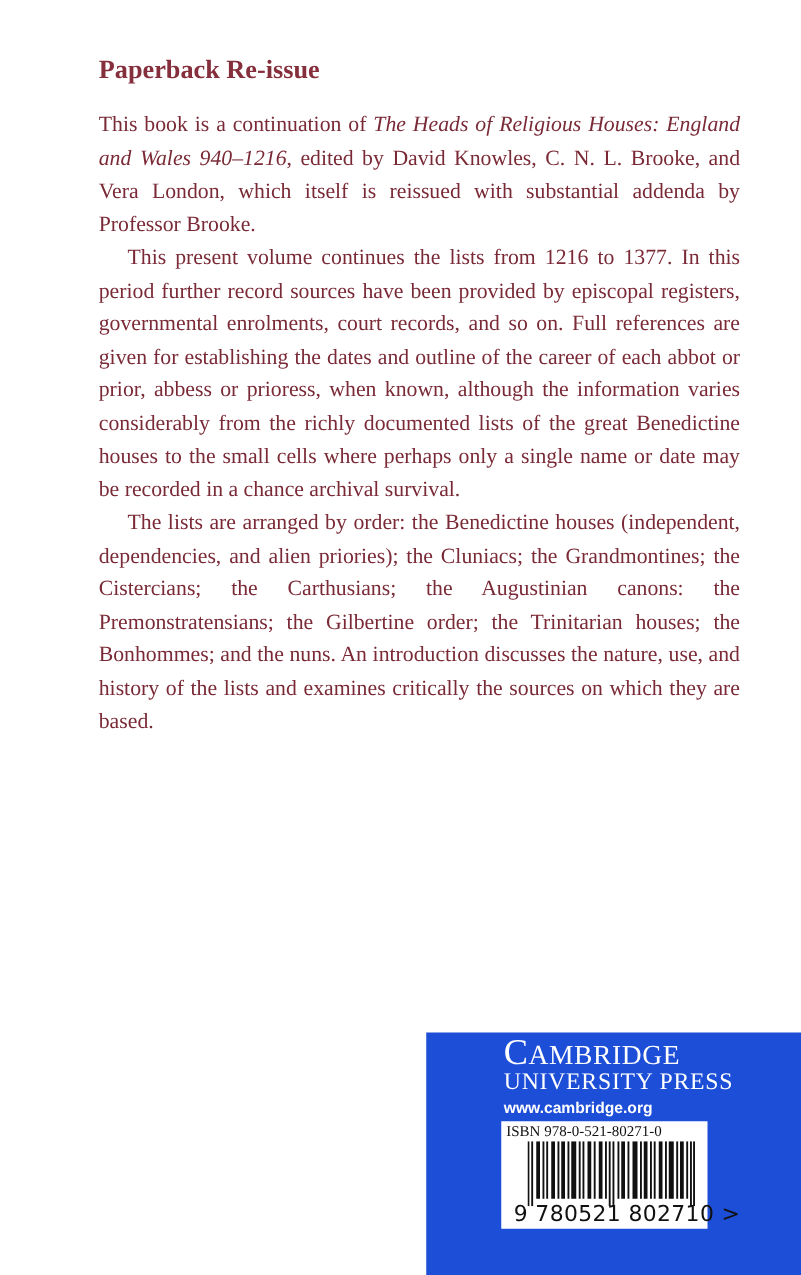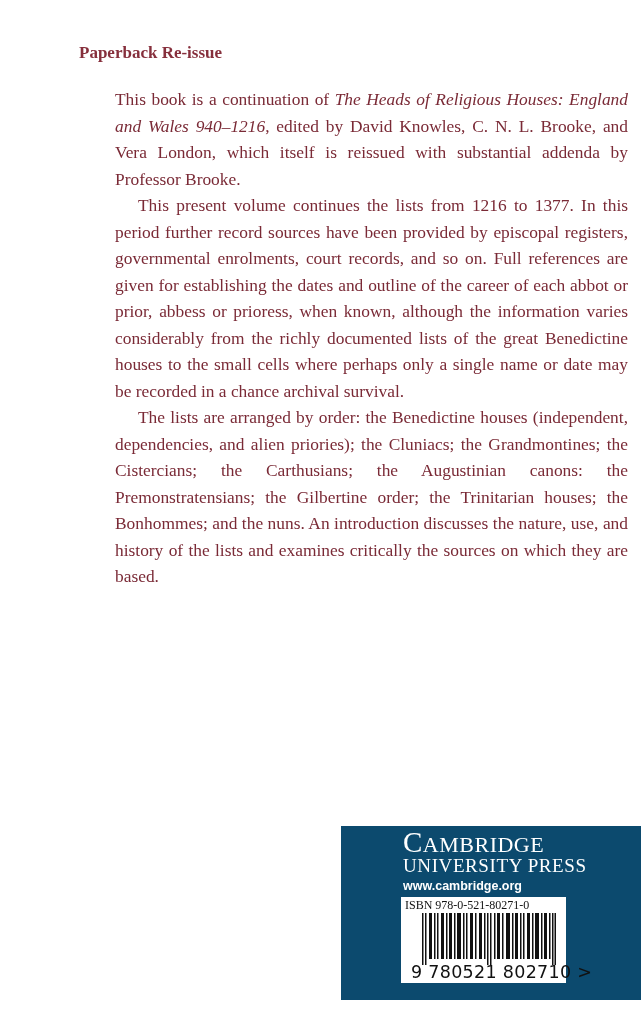--- a/index.html
+++ b/index.html
@@ -4,34 +4,34 @@
 <style>
   html, body { margin: 0; padding: 0; }
   body {
     width: 641px; height: 1020px; position: relative; overflow: hidden;
     background: #ffffff;
     font-family: "Liberation Serif", "DejaVu Serif", serif;
     color: #7a2a36;
   }
   .title {
     position: absolute; left: 79px; top: 43px;
-    font-size: 17px; font-weight: bold; color: #862f3c;
+    font-size: 21px; font-weight: bold; color: #862f3c;
     margin: 0;
   }
   .body-text {
     position: absolute; left: 79px; top: 86px; width: 513px;
-    font-size: 17.4px; line-height: 26.5px; text-align: justify; margin-left: 36px;
+    font-size: 17.4px; line-height: 26.5px; text-align: justify;
   }
   .body-text p { margin: 0; }
   .body-text p.indent { text-indent: 23px; }
   .body-text i { font-style: italic; }
 
   .publisher-block {
-    position: absolute; left: 341px; top: 826px; width: 300px; height: 174px;
-    background: #0c4a6e;
+    position: absolute; left: 341px; top: 826px; width: 300px; height: 194px;
+    background: #1d4ed8;
   }
   .pub-name {
     position: absolute; left: 62px; top: 4px;
     color: #fff; font-family: "Liberation Serif", serif;
     font-size: 22px; letter-spacing: 0.5px; line-height: 24px;
     white-space: nowrap;
   }
   .pub-name .big { font-size: 29px; }
   .pub-sub {
     position: absolute; left: 62px; top: 29px;

